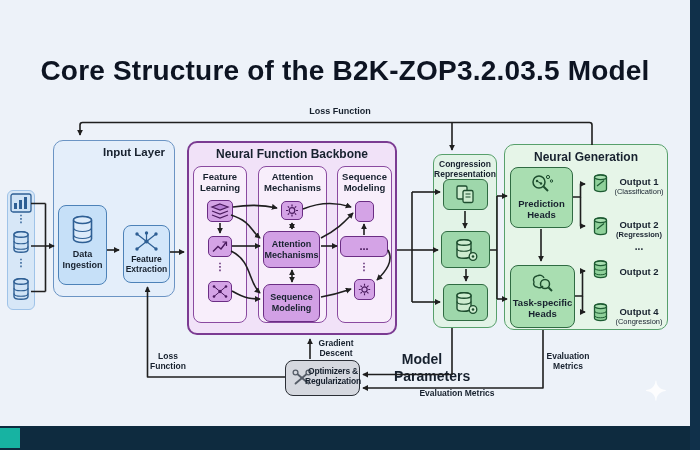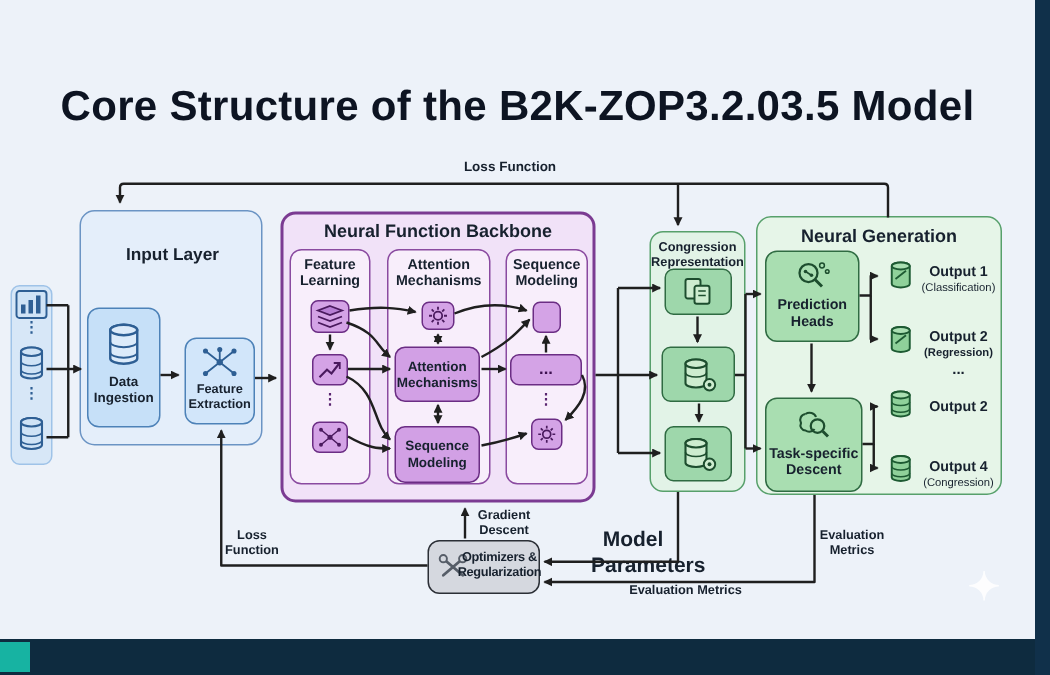--- a/index.html
+++ b/index.html
@@ -45,21 +45,21 @@
 <div class="lbl" style="left:7px;top:257px;width:28px;height:14px;font-size:10px;color:#2e5f94">⋮</div>
 <div class="abs" style="left:12px;top:277px;width:18px;height:25px">
   <svg width="18" height="25" viewBox="0 0 18 25">
       <path d="M2,4.5 a7,2.8 0 0 1 14,0 v15 a7,2.8 0 0 1 -14,0 z" fill="#cfe3f6" stroke="#2e5f94" stroke-width="1.4"></path>
       <ellipse cx="9" cy="4.5" rx="7" ry="2.8" fill="#cfe3f6" stroke="#2e5f94" stroke-width="1.4"></ellipse>
       <path d="M2,11 a7,2.8 0 0 0 14,0 M2,16.5 a7,2.8 0 0 0 14,0" fill="none" stroke="#2e5f94" stroke-width="1.1"></path>
     </svg>
 </div>
 
 <div class="box" style="left:53px;top:140px;width:122px;height:157px;background:#e4eefa;border:1.5px solid #6b94c4;border-radius:10px"></div>
-<div class="lbl" style="left:65px;top:164px;width:100px;height:14px;font-size:11.5px;text-align:center">Input Layer</div>
+<div class="lbl" style="left:65px;top:146px;width:100px;height:14px;font-size:11.5px;text-align:right">Input Layer</div>
 <div class="box" style="left:58px;top:205px;width:49px;height:80px;background:#c6e0f8;border:1.5px solid #4d82b8;border-radius:8px"></div>
 <div class="abs" style="left:70px;top:214px;width:25px;height:32px">
   <svg width="25" height="32" viewBox="0 0 25 32">
       <path d="M3.5,6 a9,3.5 0 0 1 18,0 v19 a9,3.5 0 0 1 -18,0 z" fill="#dcebfa" stroke="#2e5f94" stroke-width="1.6"></path>
       <ellipse cx="12.5" cy="6" rx="9" ry="3.5" fill="#dcebfa" stroke="#2e5f94" stroke-width="1.6"></ellipse>
       <path d="M3.5,14 a9,3.5 0 0 0 18,0 M3.5,21 a9,3.5 0 0 0 18,0" fill="none" stroke="#2e5f94" stroke-width="1.2"></path>
     </svg>
 </div>
 <div class="lbl" style="left:59px;top:249px;width:47px;height:26px;font-size:9px">Data Ingestion</div>
 <div class="box" style="left:123px;top:225px;width:47px;height:58px;background:#d2e6fa;border:1.5px solid #4d82b8;border-radius:8px"></div>
@@ -204,21 +204,21 @@
 
 <div class="box" style="left:510px;top:265px;width:65px;height:63px;background:#a9deb1;border:1.5px solid #2f6b42;border-radius:8px"></div>
 <div class="abs" style="left:529px;top:271px;width:26px;height:24px">
   <svg width="26" height="24" viewBox="0 0 26 24">
       <path d="M8,5 a4,4 0 0 0 -3,6 a3.5,3.5 0 0 0 3,5 a4,3.5 0 0 0 6,-1" fill="none" stroke="#1d4d2e" stroke-width="1.4"></path>
       <path d="M8,5 a4.5,4 0 0 1 7,2" fill="none" stroke="#1d4d2e" stroke-width="1.4"></path>
       <circle cx="16" cy="13" r="4.5" fill="none" stroke="#1d4d2e" stroke-width="1.5"></circle>
       <path d="M19.5,16.5 L23,20" stroke="#1d4d2e" stroke-width="2"></path>
     </svg>
 </div>
-<div class="lbl" style="left:511px;top:297px;width:63px;height:26px;font-size:9.5px">Task-specific Descent</div>
+<div class="lbl" style="left:511px;top:297px;width:63px;height:26px;font-size:9.5px">Task-specific Heads</div>
 
 <div class="abs" style="left:593px;top:174px;width:15px;height:19px">
   <svg width="15" height="19" viewBox="0 0 15 19">
       <path d="M1.5,3.3 a6,2.3 0 0 1 12,0 v12 a6,2.3 0 0 1 -12,0 z" fill="#8fd19a" stroke="#1d5a32" stroke-width="1.3"></path>
       <ellipse cx="7.5" cy="3.3" rx="6" ry="2.3" fill="#aadfb2" stroke="#1d5a32" stroke-width="1.3"></ellipse>
       <path d="M4,12 L11,6.5" stroke="#1d5a32" stroke-width="1.2"></path>
     </svg>
 </div>
 <div class="lbl" style="left:608px;top:176px;width:62px;height:11px;font-size:9.5px">Output 1</div>
 <div class="lbl" style="left:606px;top:188px;width:66px;height:10px;font-size:7.5px;font-weight:400">(Classification)</div>

